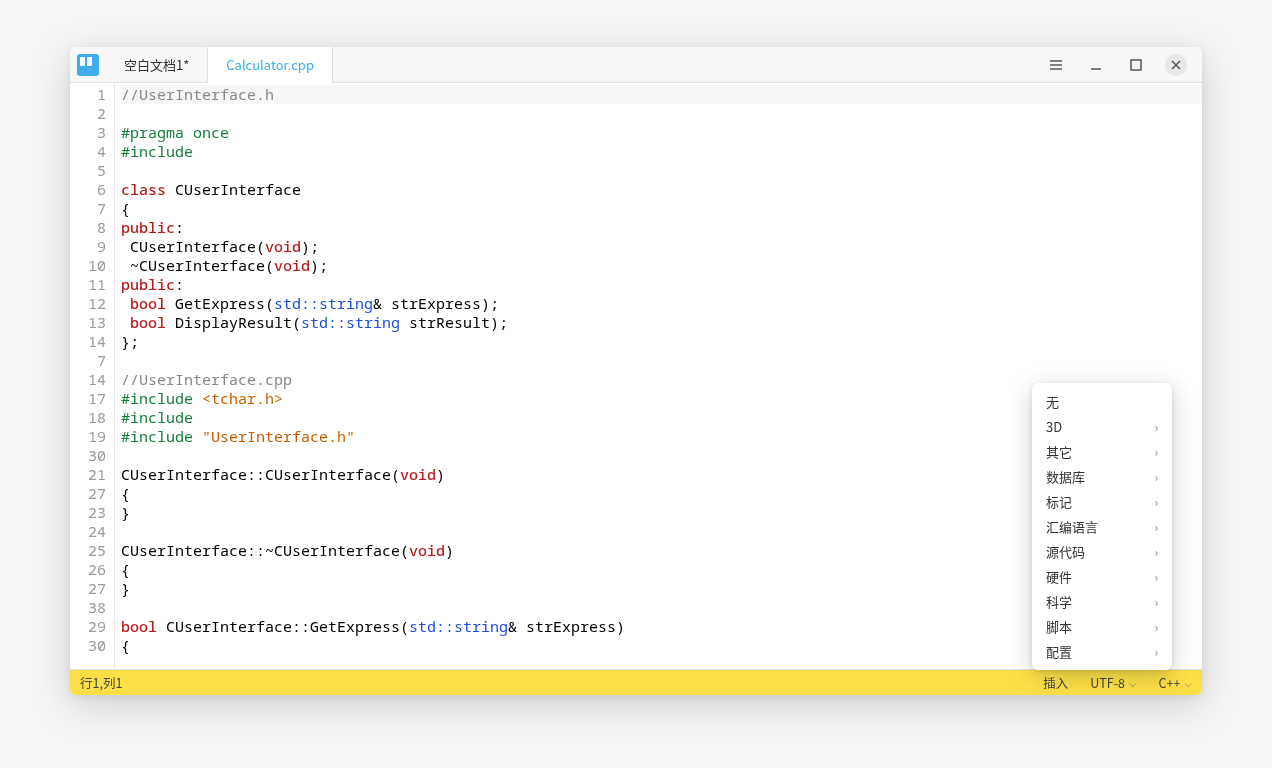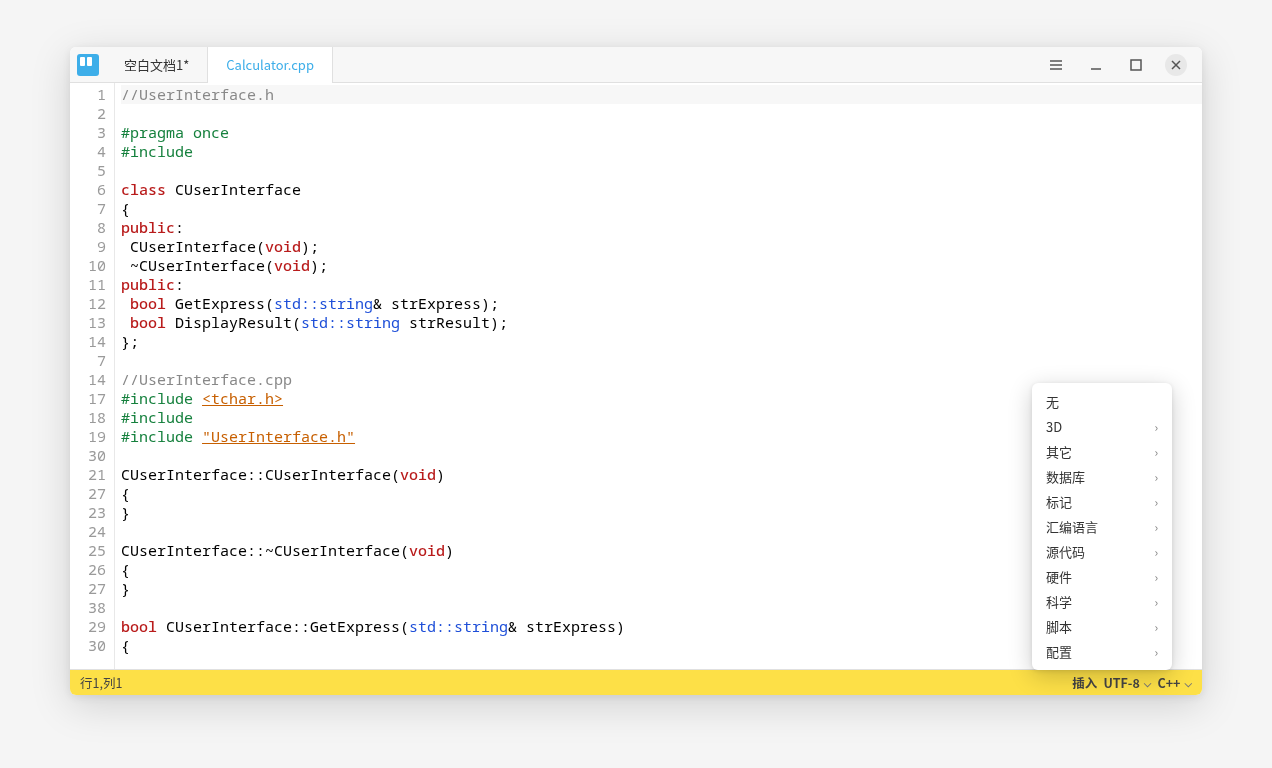--- a/index.html
+++ b/index.html
@@ -99,36 +99,36 @@
     padding: 2px 0 0 6px;
     white-space: pre;
     position: relative;
     overflow: hidden;
   }
   .code .line { height: 19px; }
   .code .line.current { background: #f7f7f7; }
   .tok-comment { color: #888888; }
   .tok-pp      { color: #15803d; }
   .tok-kw      { color: #b91c1c; font-weight: 500; }
-  .tok-str     { color: #c75f00; text-decoration: underline; }
+  .tok-str     { color: #c75f00; }
   .tok-type    { color: #1d4ed8; }
 
   
   .statusbar {
     height: 26px;
     border-top: 1px solid #e0e0e0;
     display: flex; align-items: center;
     font-size: 12.5px;
     color: #444;
     padding: 0 10px;
     background: #fde047;
   }
   .statusbar .sb-left { }
   .statusbar .sb-spacer { flex:1; }
-  .statusbar .sb-item { margin-left: 6px; display:flex; align-items:center; cursor: pointer; font-weight: bold; }
+  .statusbar .sb-item { margin-left: 22px; display:flex; align-items:center; cursor: pointer; }
   .sb-caret { margin-left:4px; font-size:10px; color:#777;}
 
   
   .popup {
     position: absolute;
     right: 30px;
     top: 336px;
     width: 140px;
     background: #fff;
     border-radius: 6px;

